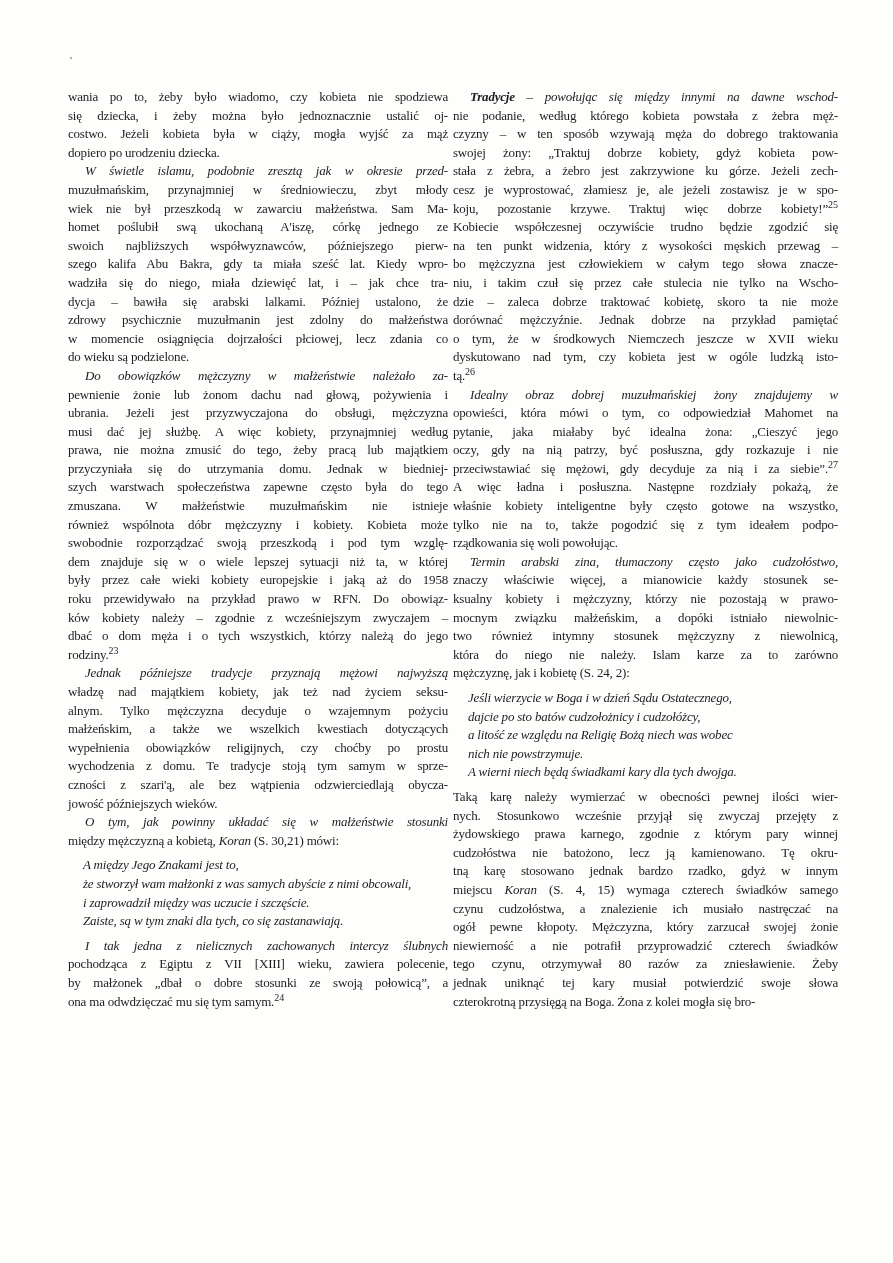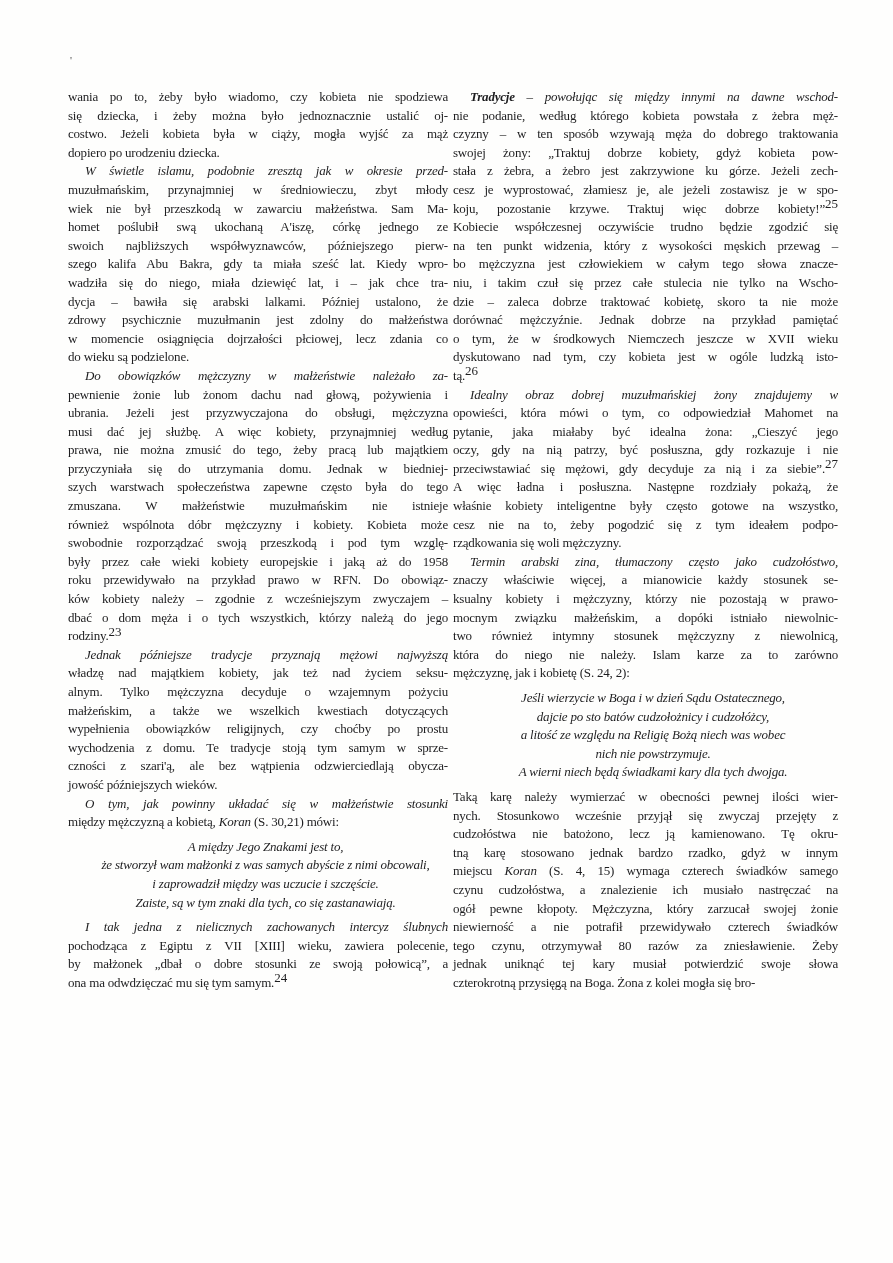--- a/index.html
+++ b/index.html
@@ -12,22 +12,22 @@
     overflow:hidden;
   }
   .col{position:absolute;top:88px;font-size:13px;line-height:18.6px;letter-spacing:-0.2px;}
   .col-left{left:68px;width:380px;}
   .col-right{left:453px;width:385px;}
   .para{margin:0;}
   .line{white-space:normal;}
   .line.just{text-align:justify;text-align-last:justify;}
   .line.indent{text-indent:17px;font-style:italic;}
   .verse{margin:6px 0 6px 15px;font-style:italic;}
-  .verse .line{text-align:center;}
-  sup{font-size:13px;line-height:0;vertical-align:baseline;position:relative;top:-4.5px;letter-spacing:0;}
+  .verse .line{text-align:left;}
+  sup{font-size:10px;line-height:0;vertical-align:baseline;position:relative;top:-4.5px;letter-spacing:0;}
   b{font-weight:700;}
   i{}
   .artifact{position:absolute;left:70px;top:54px;font-size:11px;color:#444;}
 </style>
 </head>
 <body>
 
 <div class="page">
   <span class="artifact">'</span>
   <div class="col col-left">
@@ -54,20 +54,21 @@
         <div class="line just indent"><span>Do obowiązków mężczyzny w małżeństwie należało za-</span></div>
         <div class="line just"><span>pewnienie żonie lub żonom dachu nad głową, pożywienia i</span></div>
         <div class="line just"><span>ubrania. Jeżeli jest przyzwyczajona do obsługi, mężczyzna</span></div>
         <div class="line just"><span>musi dać jej służbę. A więc kobiety, przynajmniej według</span></div>
         <div class="line just"><span>prawa, nie można zmusić do tego, żeby pracą lub majątkiem</span></div>
         <div class="line just"><span>przyczyniała się do utrzymania domu. Jednak w biedniej-</span></div>
         <div class="line just"><span>szych warstwach społeczeństwa zapewne często była do tego</span></div>
         <div class="line just"><span>zmuszana. W małżeństwie muzułmańskim nie istnieje</span></div>
         <div class="line just"><span>również wspólnota dóbr mężczyzny i kobiety. Kobieta może</span></div>
         <div class="line just"><span>swobodnie rozporządzać swoją przeszkodą i pod tym wzglę-</span></div>
+        <div class="line just"><span>dem znajduje się w o wiele lepszej sytuacji niż ta, w której</span></div>
         <div class="line just"><span>były przez całe wieki kobiety europejskie i jaką aż do 1958</span></div>
         <div class="line just"><span>roku przewidywało na przykład prawo w RFN. Do obowiąz-</span></div>
         <div class="line just"><span>ków kobiety należy – zgodnie z wcześniejszym zwyczajem –</span></div>
         <div class="line just"><span>dbać o dom męża i o tych wszystkich, którzy należą do jego</span></div>
         <div class="line"><span>rodziny.</span><sup>23</sup></div>
       </div>
       <div class="para">
         <div class="line just indent"><span>Jednak późniejsze tradycje przyznają mężowi najwyższą</span></div>
         <div class="line just"><span>władzę nad majątkiem kobiety, jak też nad życiem seksu-</span></div>
         <div class="line just"><span>alnym. Tylko mężczyzna decyduje o wzajemnym pożyciu</span></div>
@@ -114,46 +115,47 @@
         <div class="line"><span>tą.</span><sup>26</sup></div>
       </div>
       <div class="para">
         <div class="line just indent"><span>Idealny obraz dobrej muzułmańskiej żony znajdujemy w</span></div>
         <div class="line just"><span>opowieści, która mówi o tym, co odpowiedział Mahomet na</span></div>
         <div class="line just"><span>pytanie, jaka miałaby być idealna żona: „Cieszyć jego</span></div>
         <div class="line just"><span>oczy, gdy na nią patrzy, być posłuszna, gdy rozkazuje i nie</span></div>
         <div class="line just"><span>przeciwstawiać się mężowi, gdy decyduje za nią i za siebie”.</span><sup>27</sup></div>
         <div class="line just"><span>A więc ładna i posłuszna. Następne rozdziały pokażą, że</span></div>
         <div class="line just"><span>właśnie kobiety inteligentne były często gotowe na wszystko,</span></div>
-        <div class="line just"><span>cesz nie na to, żeby pogodzić się z tym ideałem podpo-</span></div>
-        <div class="line"><span>rządkowania się woli mężczyzny.</span></div>
+        <div class="line just"><span>tylko nie na to, także pogodzić się z tym ideałem podpo-</span></div>
+        <div class="line"><span>rządkowania się woli powołując.</span></div>
       </div>
       <div class="para">
         <div class="line just indent"><span>Termin arabski zina, tłumaczony często jako cudzołóstwo,</span></div>
         <div class="line just"><span>znaczy właściwie więcej, a mianowicie każdy stosunek se-</span></div>
         <div class="line just"><span>ksualny kobiety i mężczyzny, którzy nie pozostają w prawo-</span></div>
         <div class="line just"><span>mocnym związku małżeńskim, a dopóki istniało niewolnic-</span></div>
         <div class="line just"><span>two również intymny stosunek mężczyzny z niewolnicą,</span></div>
         <div class="line just"><span>która do niego nie należy. Islam karze za to zarówno</span></div>
         <div class="line"><span>mężczyznę, jak i kobietę (S. 24, 2):</span></div>
       </div>
       <div class="verse">
         <div class="line"><span>Jeśli wierzycie w Boga i w dzień Sądu Ostatecznego,</span></div>
         <div class="line"><span>dajcie po sto batów cudzołożnicy i cudzołóżcy,</span></div>
         <div class="line"><span>a litość ze względu na Religię Bożą niech was wobec</span></div>
         <div class="line"><span>nich nie powstrzymuje.</span></div>
         <div class="line"><span>A wierni niech będą świadkami kary dla tych dwojga.</span></div>
       </div>
       <div class="para">
         <div class="line just"><span>Taką karę należy wymierzać w obecności pewnej ilości wier-</span></div>
         <div class="line just"><span>nych. Stosunkowo wcześnie przyjął się zwyczaj przejęty z</span></div>
+        <div class="line just"><span>żydowskiego prawa karnego, zgodnie z którym pary winnej</span></div>
         <div class="line just"><span>cudzołóstwa nie batożono, lecz ją kamienowano. Tę okru-</span></div>
         <div class="line just"><span>tną karę stosowano jednak bardzo rzadko, gdyż w innym</span></div>
         <div class="line just"><span>miejscu </span><i>Koran</i><span> (S. 4, 15) wymaga czterech świadków samego</span></div>
         <div class="line just"><span>czynu cudzołóstwa, a znalezienie ich musiało nastręczać na</span></div>
         <div class="line just"><span>ogół pewne kłopoty. Mężczyzna, który zarzucał swojej żonie</span></div>
-        <div class="line just"><span>niewierność a nie potrafił przewidywało czterech świadków</span></div>
+        <div class="line just"><span>niewierność a nie potrafił przyprowadzić czterech świadków</span></div>
         <div class="line just"><span>tego czynu, otrzymywał 80 razów za zniesławienie. Żeby</span></div>
         <div class="line just"><span>jednak uniknąć tej kary musiał potwierdzić swoje słowa</span></div>
         <div class="line"><span>czterokrotną przysięgą na Boga. Żona z kolei mogła się bro-</span></div>
       </div>
     </div>
 </div>
 
 </body></html>

